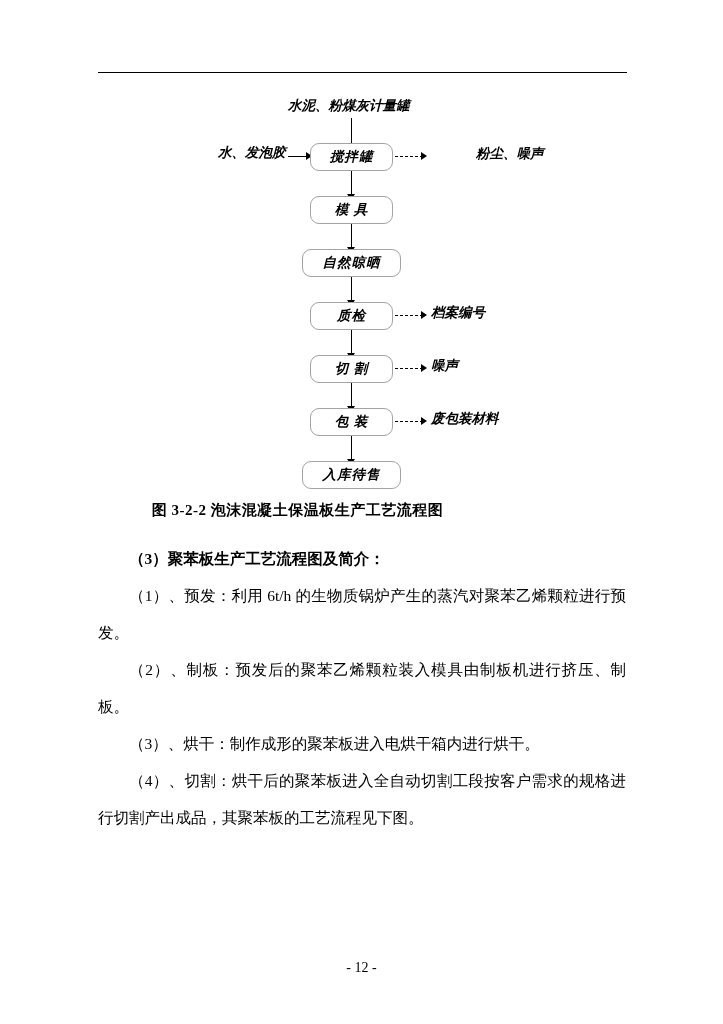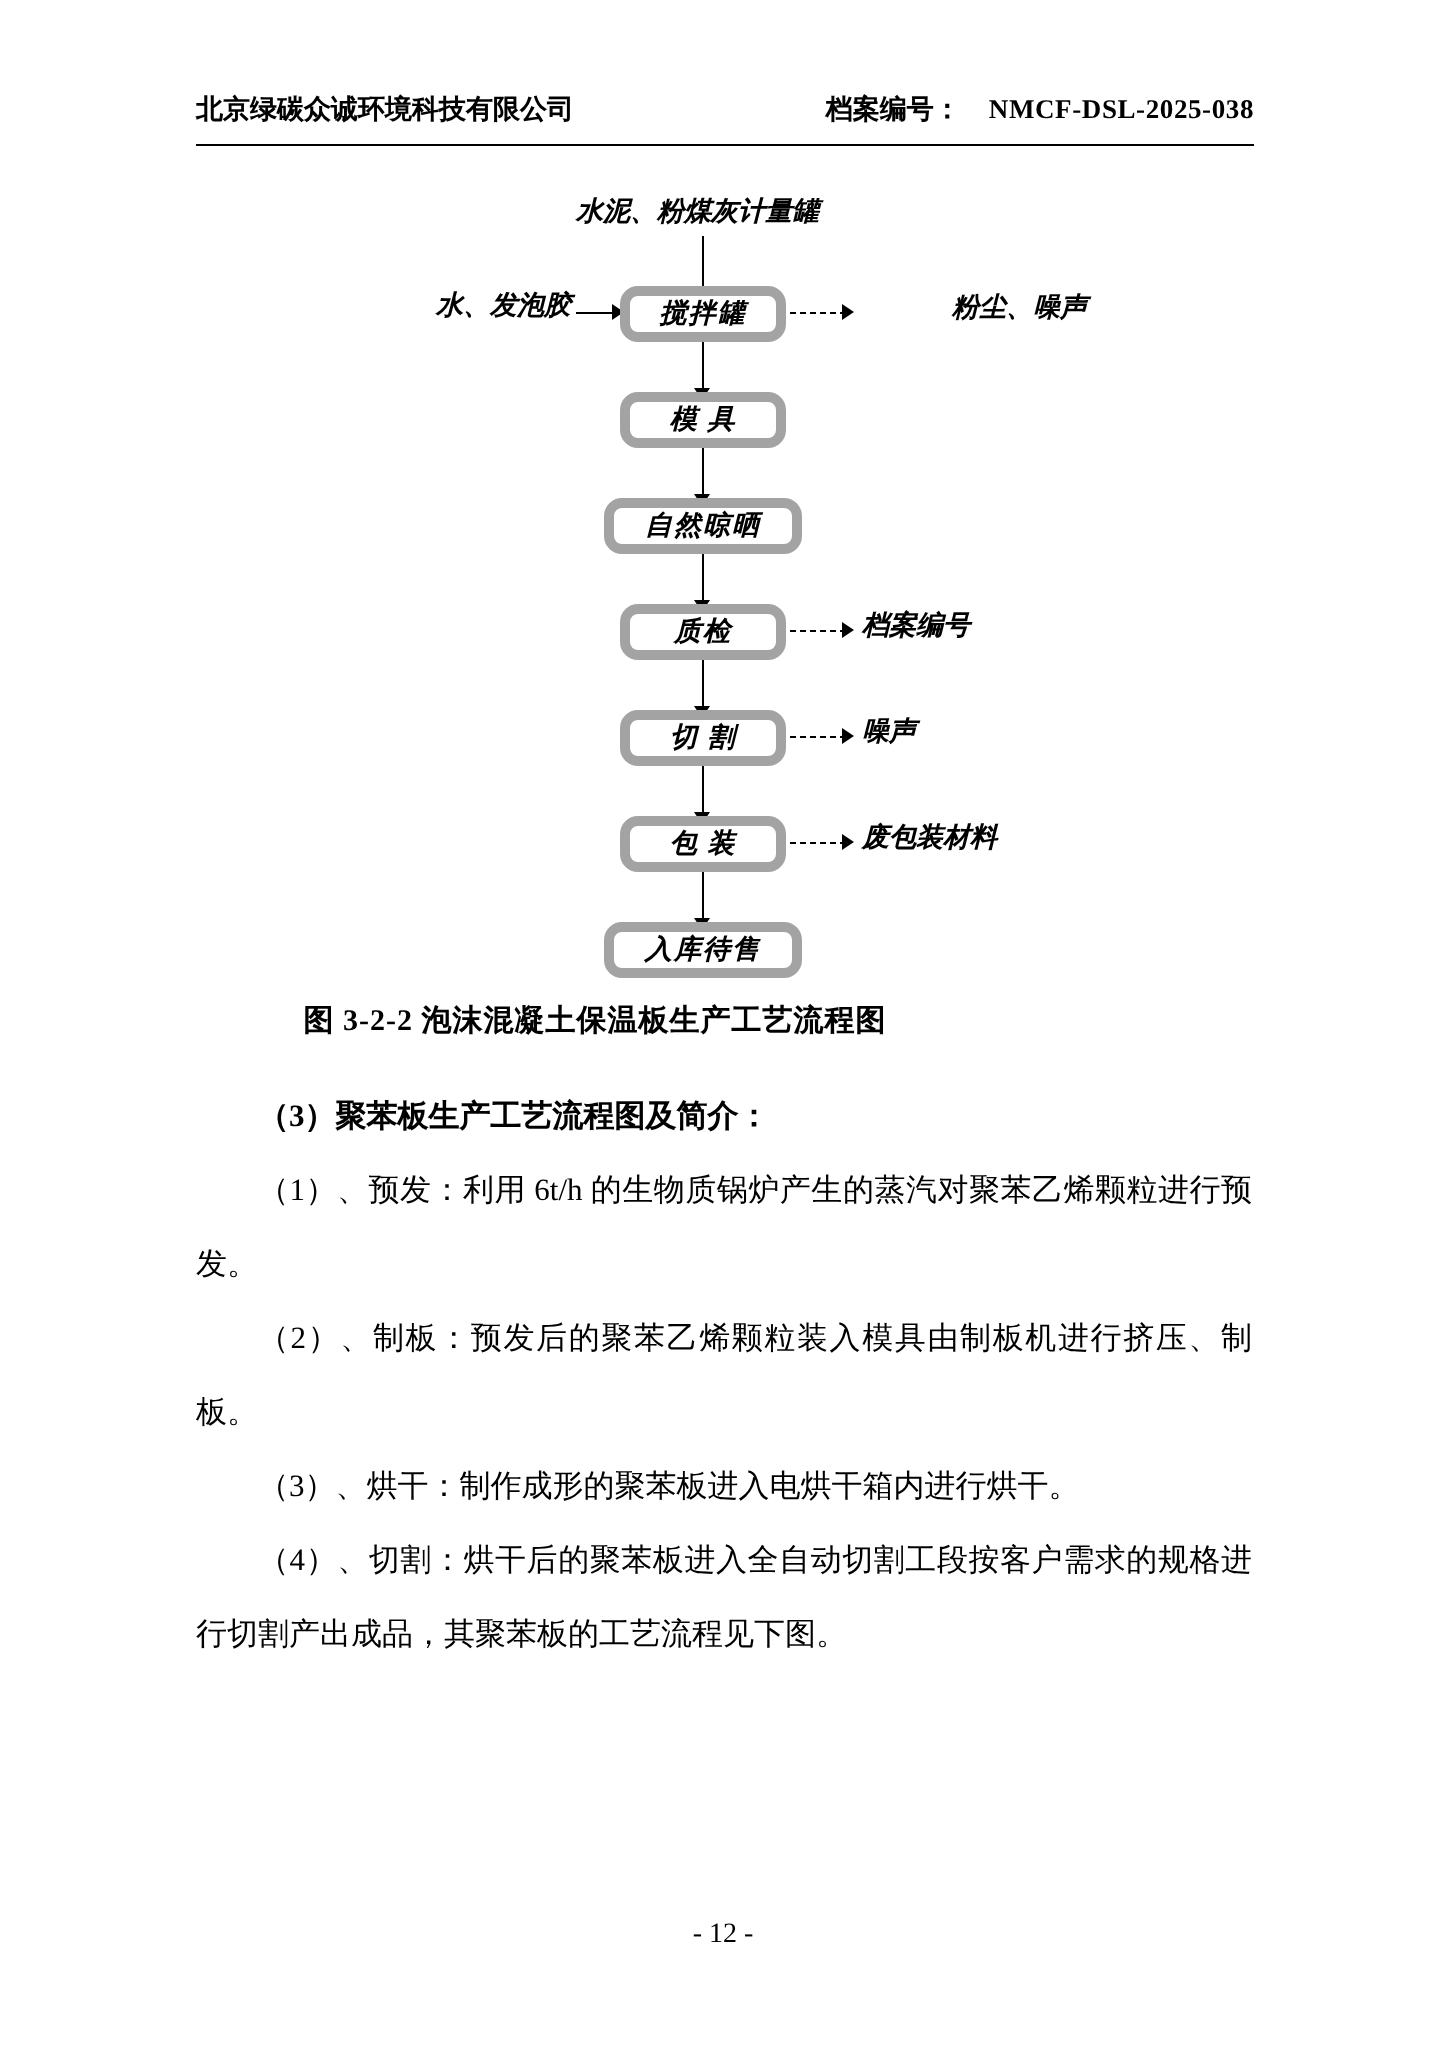--- a/index.html
+++ b/index.html
@@ -54,21 +54,21 @@
   .flow {
     position: absolute;
     top: 92px;
     left: 0;
     width: 723px;
     height: 405px;
     font-style: italic;
   }
   .flow-box {
     position: absolute;
-    border: 5px solid #a3a3a3;
+    border: 1px solid #a3a3a3;
     border-radius: 9px;
     background: #fff;
     font-size: 13.5px;
     font-weight: bold;
     color: #000;
     display: flex;
     align-items: center;
     justify-content: center;
     letter-spacing: 1px;
     box-sizing: border-box;
@@ -148,27 +148,20 @@
     font-size: 14px;
     color: #000;
     margin-top: 36px;
   }
 </style>
 </head>
 <body>
 
 <div class="page">
 
-  <div class="header">
-    <div>北京绿碳众诚环境科技有限公司</div>
-    <div class="header-right">
-      <span>档案编号：</span>
-      <span class="header-code">NMCF-DSL-2025-038</span>
-    </div>
-  </div>
   <div class="header-rule"></div>
 
   <div class="flow">
 
     <div class="flow-label" style="left:288px; top:5px;">水泥、粉煤灰计量罐</div>
 
     <div class="v-line" style="left:351px; top:26px; height:29px;"></div>
     <div class="arrow-down" style="left:347px; top:52px;"></div>
 
     <div class="flow-label" style="left:218px; top:52px;">水、发泡胶</div>

